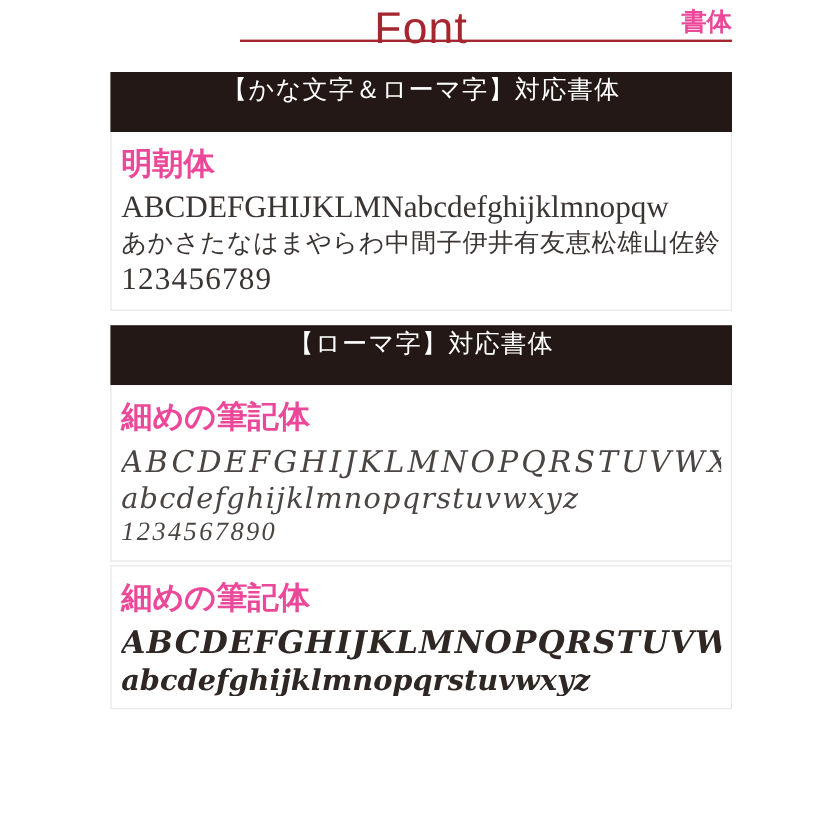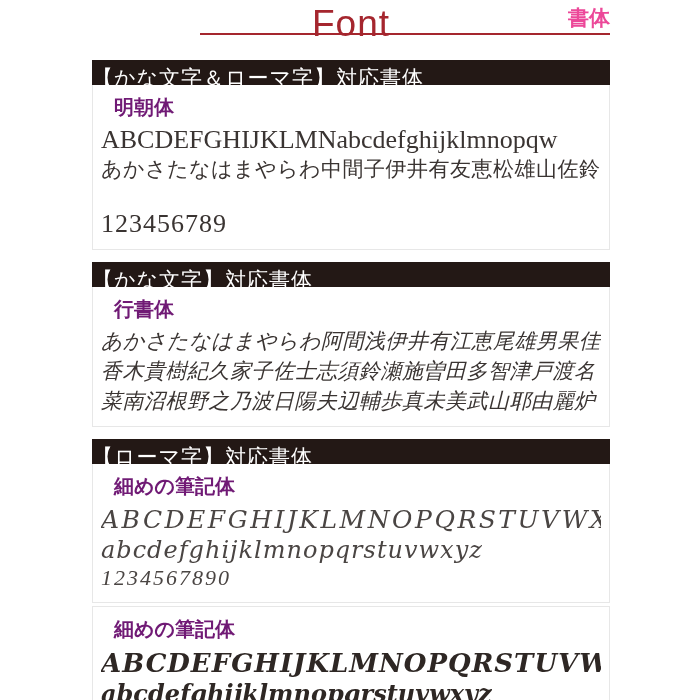--- a/index.html
+++ b/index.html
@@ -45,41 +45,42 @@
     top: 0;
     font-size: 21px;
     font-weight: bold;
     color: #ec4899;
   }
 
   
   .banner {
     background: #231815;
     color: #ffffff;
-    font-family: Liberation Sans, sans-serif;
+    font-family: Liberation Mono, monospace;
     font-size: 21px;
     letter-spacing: 1px;
-    height: 25px;
+    text-align: center;
+    height: 50px;
     line-height: 35px;
   }
 
   
   .box {
     border: 1px solid #e7e7e7;
     border-top: none;
     background: #ffffff;
     padding: 7px 8px 10px 8px;
   }
   .box.detached { border-top: 1px solid #e7e7e7; margin-top: 3px; }
 
   .group-heading {
-    font-size: 20px;
+    font-size: 26px;
     font-weight: bold;
-    color: #701a75;
-    margin: 2px 0 3px 13px;
+    color: #ec4899;
+    margin: 2px 0 3px 0;
   }
 
   .line { white-space: nowrap; overflow: hidden; }
 
   
   .mincho-jp {
     font-family: "Liberation Serif", "DejaVu Serif", serif;
     font-size: 21px;
     line-height: 29px;
     letter-spacing: 0.5px;
@@ -87,21 +88,20 @@
   .mincho-latin {
     font-family: "Liberation Serif", "DejaVu Serif", serif;
     font-size: 26px;
     line-height: 31px;
   }
   .mincho-nums {
     font-family: "Liberation Serif", "DejaVu Serif", serif;
     font-size: 26px;
     line-height: 31px;
     letter-spacing: 1px;
-    margin-top: 24px;
   }
 
   
   .gyosho-jp {
     font-family: "Liberation Serif", "DejaVu Serif", serif;
     font-style: italic;
     font-size: 21px;
     line-height: 30px;
     letter-spacing: 0.5px;
   }
@@ -168,29 +168,20 @@
   <section class="section">
     <div class="banner">【かな文字＆ローマ字】対応書体</div>
     <div class="box">
       <h2 class="group-heading">明朝体</h2>
       <p class="line mincho-latin">ABCDEFGHIJKLMNabcdefghijklmnopqw</p>
       <p class="line mincho-jp">あかさたなはまやらわ中間子伊井有友恵松雄山佐鈴</p>
       <p class="line mincho-nums">123456789</p>
     </div>
   </section>
 
-  <section class="section">
-    <div class="banner">【かな文字】対応書体</div>
-    <div class="box">
-      <h2 class="group-heading">行書体</h2>
-      <p class="line gyosho-jp">あかさたなはまやらわ阿間浅伊井有江恵尾雄男果佳</p>
-      <p class="line gyosho-jp">香木貴樹紀久家子佐士志須鈴瀬施曽田多智津戸渡名</p>
-      <p class="line gyosho-jp">菜南沼根野之乃波日陽夫辺輔歩真未美武山耶由麗炉</p>
-    </div>
-  </section>
 
   <section class="section">
     <div class="banner">【ローマ字】対応書体</div>
     <div class="box">
       <h2 class="group-heading">細めの筆記体</h2>
       <p class="line script-thin-caps">ABCDEFGHIJKLMNOPQRSTUVWXYZ</p>
       <p class="line script-thin-lower">abcdefghijklmnopqrstuvwxyz</p>
       <p class="line script-thin-nums">1234567890</p>
     </div>
     <div class="box detached">

